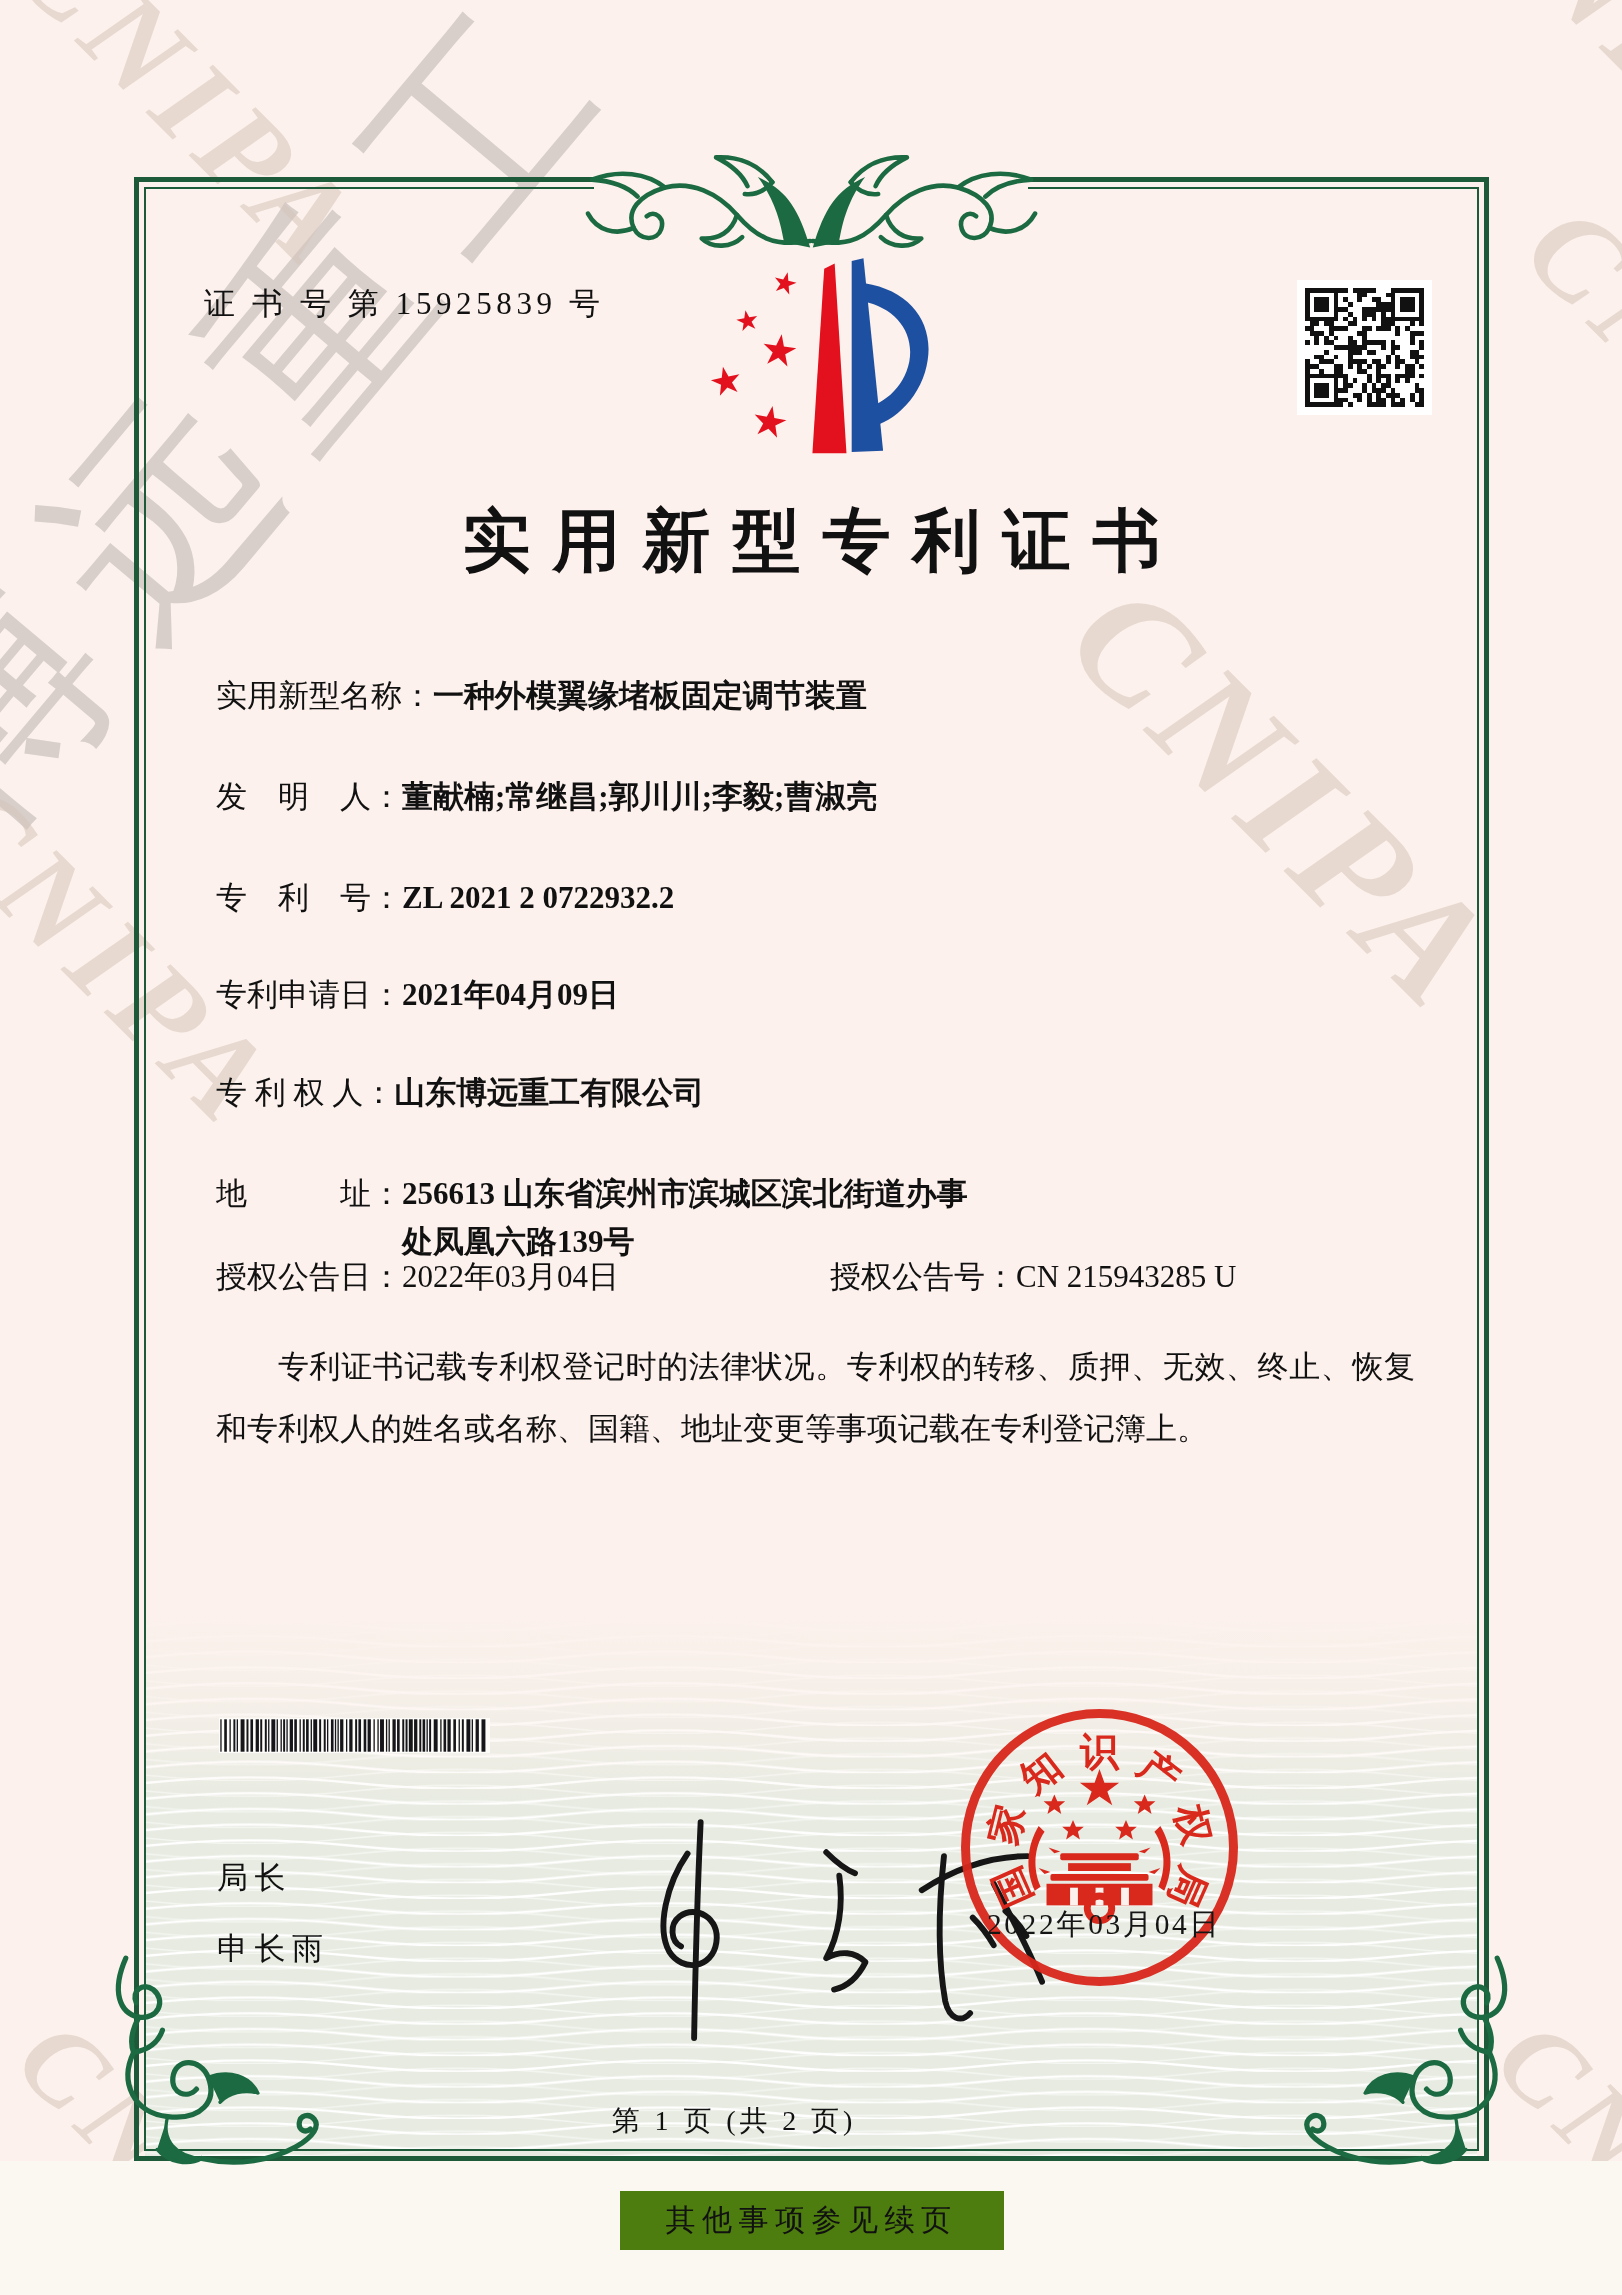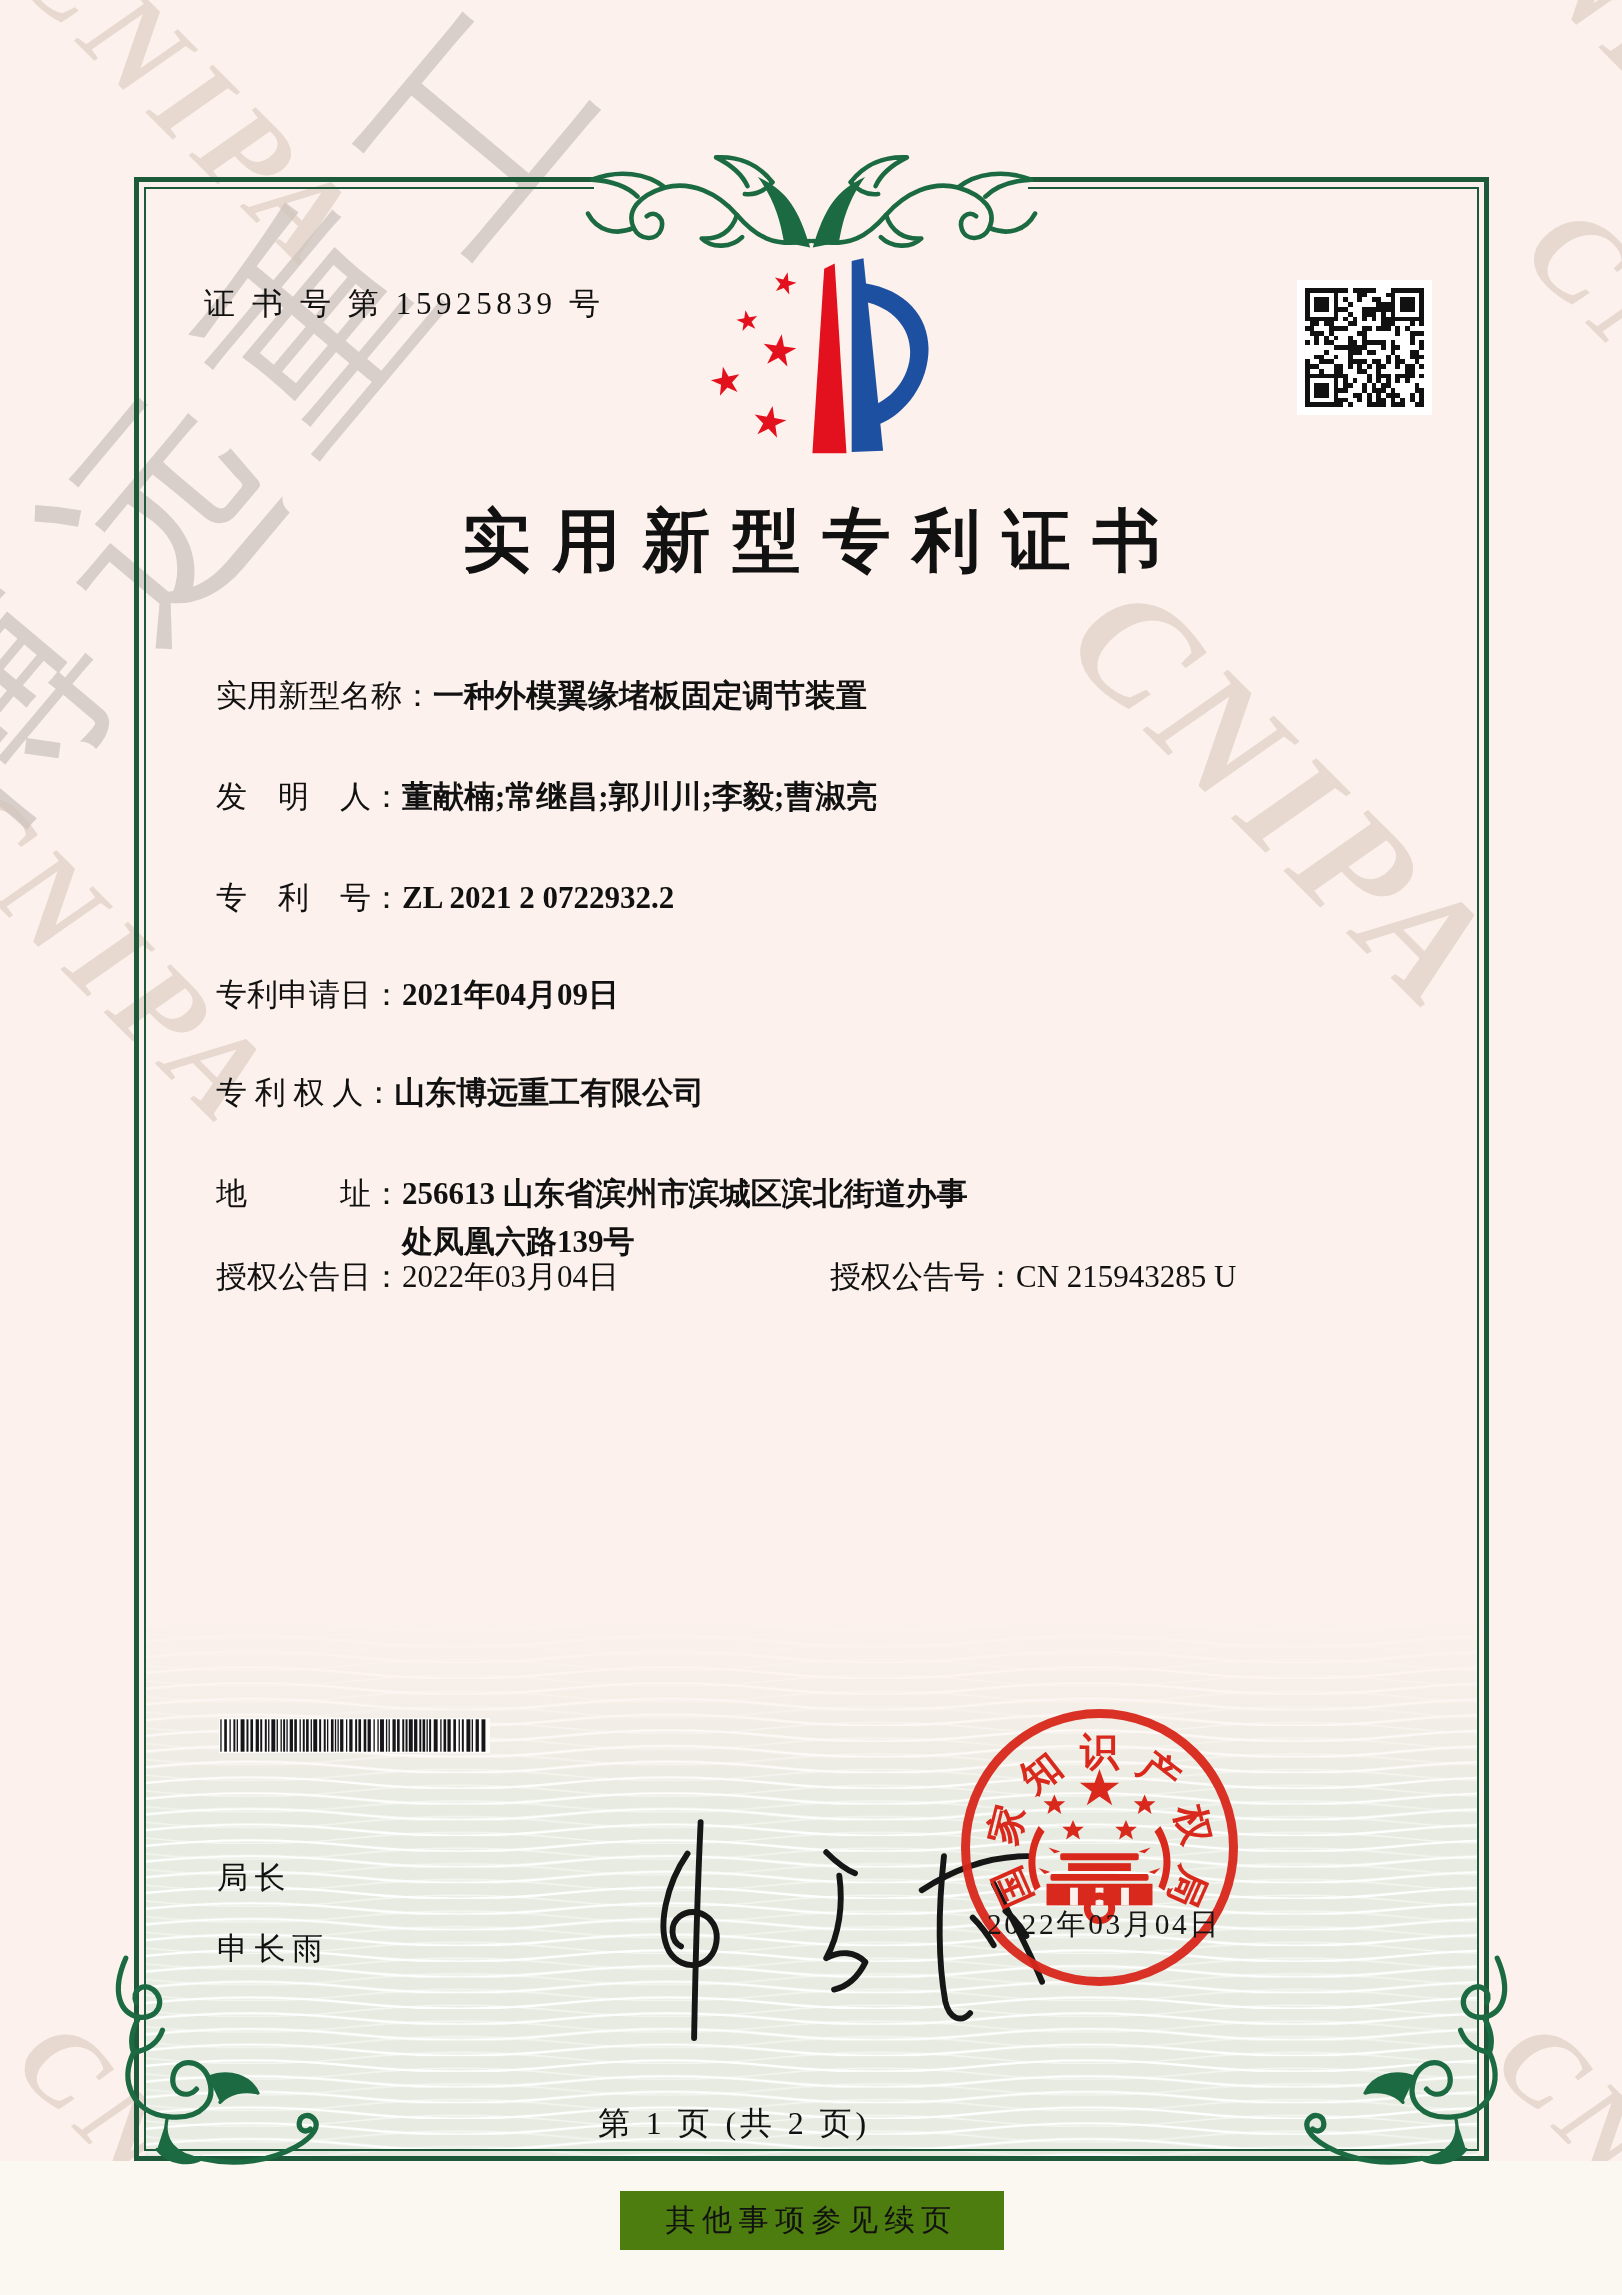--- a/index.html
+++ b/index.html
@@ -76,21 +76,21 @@
   
   .seal{left:961px;top:1709px;width:277px;height:277px;z-index:7;}
   .seal-ring{position:absolute;inset:0;border:9.2px solid #d9291d;border-radius:50%;opacity:0.96;}
   .seal-char{position:absolute;left:50%;top:50%;width:46px;height:46px;margin:-23px 0 0 -23px;
     font-size:39px;font-weight:700;color:#d9291d;text-align:center;line-height:46px;
     font-family:"Liberation Serif","DejaVu Serif",serif;}
   .seal-date{left:987px;top:1905px;width:229px;font-size:29.4px;color:#151515;z-index:8;
     letter-spacing:2.6px;white-space:nowrap;}
 
   
-  .page-info{left:0;top:2102px;width:1468px;text-align:center;font-size:32px;z-index:6;letter-spacing:3.9px;}
+  .page-info{left:0;top:2102px;width:1468px;text-align:center;font-size:28px;z-index:6;letter-spacing:3.9px;}
   .cont-note{left:0;top:2191px;width:1623px;text-align:center;z-index:6;}
   .cont-note span{display:inline-block;background:#4d7c0f;padding:9.2px 46px;font-size:30px;letter-spacing:6.5px;}
 </style>
 </head>
 <body>
 
 <div class="wm-company">山东博远重工</div>
 <span class="wm-cnipa" style="left:-26px;top:26px;font-size:124px;">CNIPA</span>
 <span class="wm-cnipa" style="left:1427px;top:-39px;font-size:124px;">CNIPA</span>
 <span class="wm-cnipa" style="left:1485px;top:308px;font-size:124px;">CNIPA</span>
@@ -512,20 +512,21 @@
   <span class="flabel">专 利 权 人：</span><span class="fvalue">山东博远重工有限公司</span>
 </div>
 <div class="row row-addr" style="top:1170px;">
   <span class="flabel">地　　　址：</span><span class="fvalue">256613 山东省滨州市滨城区滨北街道办事处凤凰六路139号</span>
 </div>
 
 <span class="grant-label" style="left:216px;top:1256px;"><span>授权公告日：</span><span>2022年03月04日</span></span>
 <span class="grant-value" style="left:830px;top:1256px;"><span>授权公告号：</span><span>CN 215943285 U</span></span>
 
 <div class="abs body-text">
+  <p>专利证书记载专利权登记时的法律状况。专利权的转移、质押、无效、终止、恢复和专利权人的姓名或名称、国籍、地址变更等事项记载在专利登记簿上。</p>
 </div>
 
 <svg id="barcode-svg" class="abs barcode" viewBox="0 0 414 54" preserveAspectRatio="none">
     <rect x="2" y="2" width="2" height="50" fill="#15151a"></rect>
     <rect x="8" y="2" width="4" height="50" fill="#15151a"></rect>
     <rect x="16" y="2" width="2" height="50" fill="#15151a"></rect>
     <rect x="22" y="2" width="3" height="50" fill="#15151a"></rect>
     <rect x="27" y="2" width="2" height="50" fill="#15151a"></rect>
     <rect x="33" y="2" width="6" height="50" fill="#15151a"></rect>
     <rect x="42" y="2" width="3" height="50" fill="#15151a"></rect>

